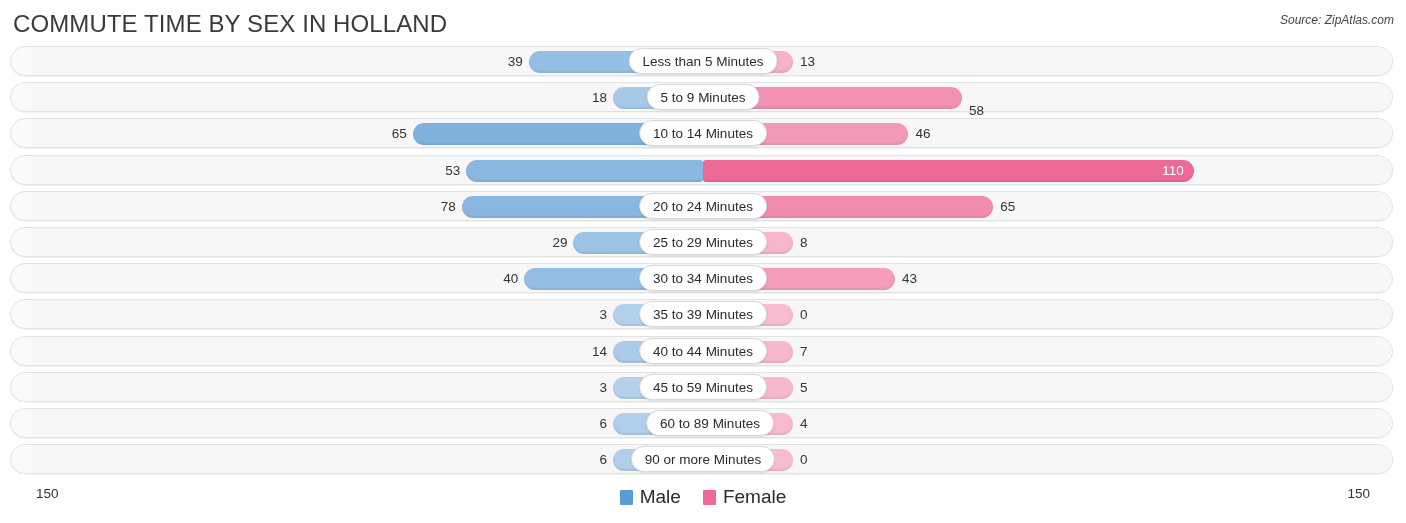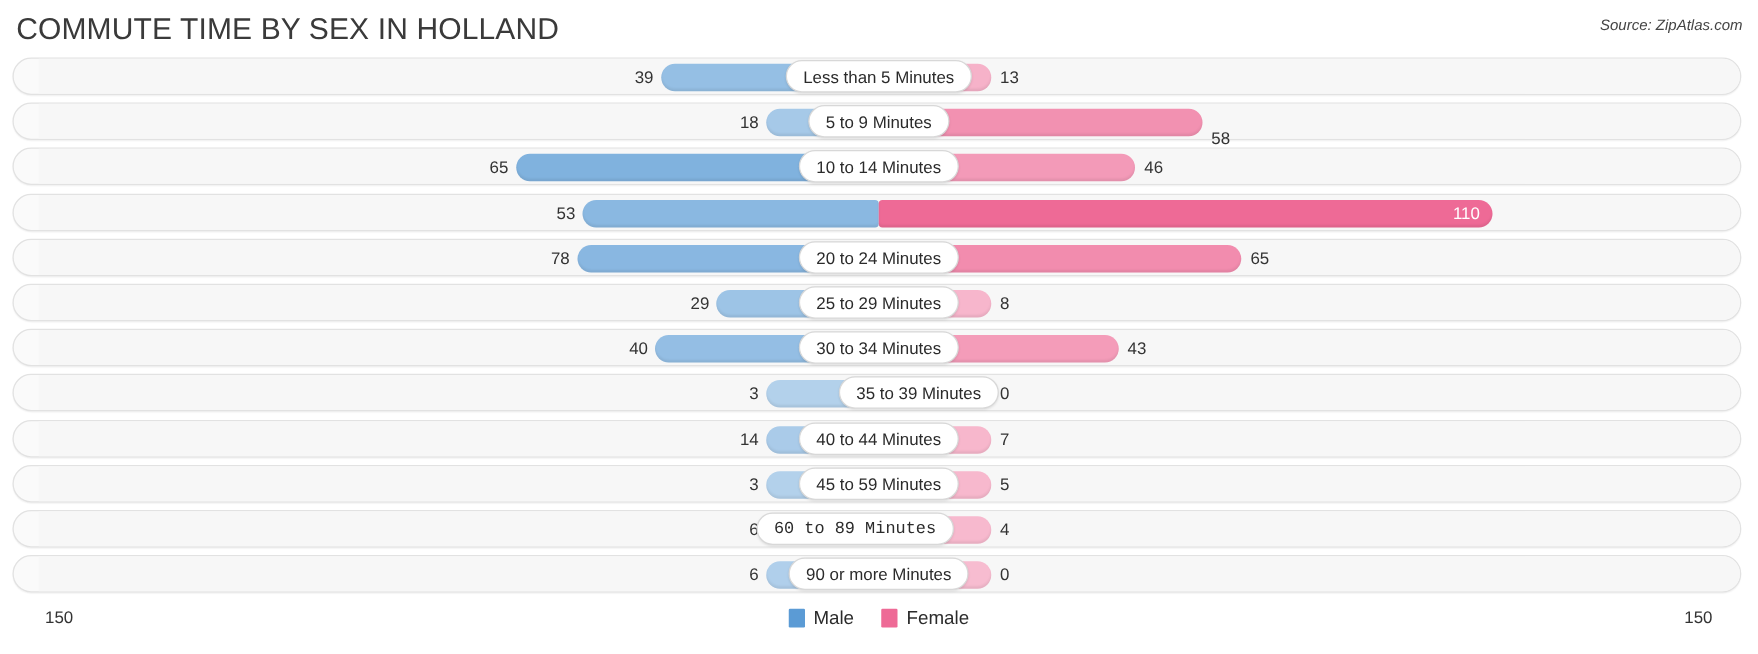--- a/index.html
+++ b/index.html
@@ -150,21 +150,21 @@
     top: 8px;
     display: flex;
     justify-content: center;
     align-items: center;
     gap: 22px;
   }
   .legend-item {
     display: flex;
     align-items: center;
     gap: 7px;
-    font-size: 15px;
+    font-size: 19px;
     color: #2b2b2b;
   }
   .swatch {
     width: 13px;
     height: 15px;
     border-radius: 1px;
     display: inline-block;
   }
 </style>
 </head>
@@ -246,21 +246,21 @@
       <div class="pill" style="left: 703px;">30 to 34 Minutes</div>
     </div>
     <div class="row">
       <div class="track">
         <div class="track-inner"></div>
       </div>
       <div class="bar male" style="left: 613px; width: 90px; background: rgb(179, 209, 235);"></div>
       <div class="bar female" style="left: 703px; width: 90px; background: rgb(247, 188, 208);"></div>
       <div class="val left" style="right: 799px;">3</div>
       <div class="val right" style="left: 800px;">0</div>
-      <div class="pill" style="left: 735px;">35 to 39 Minutes</div>
+      <div class="pill" style="left: 703px;">35 to 39 Minutes</div>
     </div>
     <div class="row">
       <div class="track">
         <div class="track-inner"></div>
       </div>
       <div class="bar male" style="left: 613px; width: 90px; background: rgb(170, 203, 233);"></div>
       <div class="bar female" style="left: 703px; width: 90px; background: rgb(247, 183, 204);"></div>
       <div class="val left" style="right: 799px;">14</div>
       <div class="val right" style="left: 800px;">7</div>
       <div class="pill" style="left: 703px;">40 to 44 Minutes</div>
@@ -276,21 +276,21 @@
       <div class="pill" style="left: 703px;">45 to 59 Minutes</div>
     </div>
     <div class="row">
       <div class="track">
         <div class="track-inner"></div>
       </div>
       <div class="bar male" style="left: 613px; width: 90px; background: rgb(176, 207, 235);"></div>
       <div class="bar female" style="left: 703px; width: 90px; background: rgb(247, 185, 206);"></div>
       <div class="val left" style="right: 799px;">6</div>
       <div class="val right" style="left: 800px;">4</div>
-      <div class="pill" style="left: 684px; font-family: Liberation Mono, monospace;">60 to 89 Minutes</div>
+      <div class="pill" style="left: 710px;">60 to 89 Minutes</div>
     </div>
     <div class="row">
       <div class="track">
         <div class="track-inner"></div>
       </div>
       <div class="bar male" style="left: 613px; width: 90px; background: rgb(176, 207, 235);"></div>
       <div class="bar female" style="left: 703px; width: 90px; background: rgb(247, 188, 208);"></div>
       <div class="val left" style="right: 799px;">6</div>
       <div class="val right" style="left: 800px;">0</div>
       <div class="pill" style="left: 703px;">90 or more Minutes</div>

